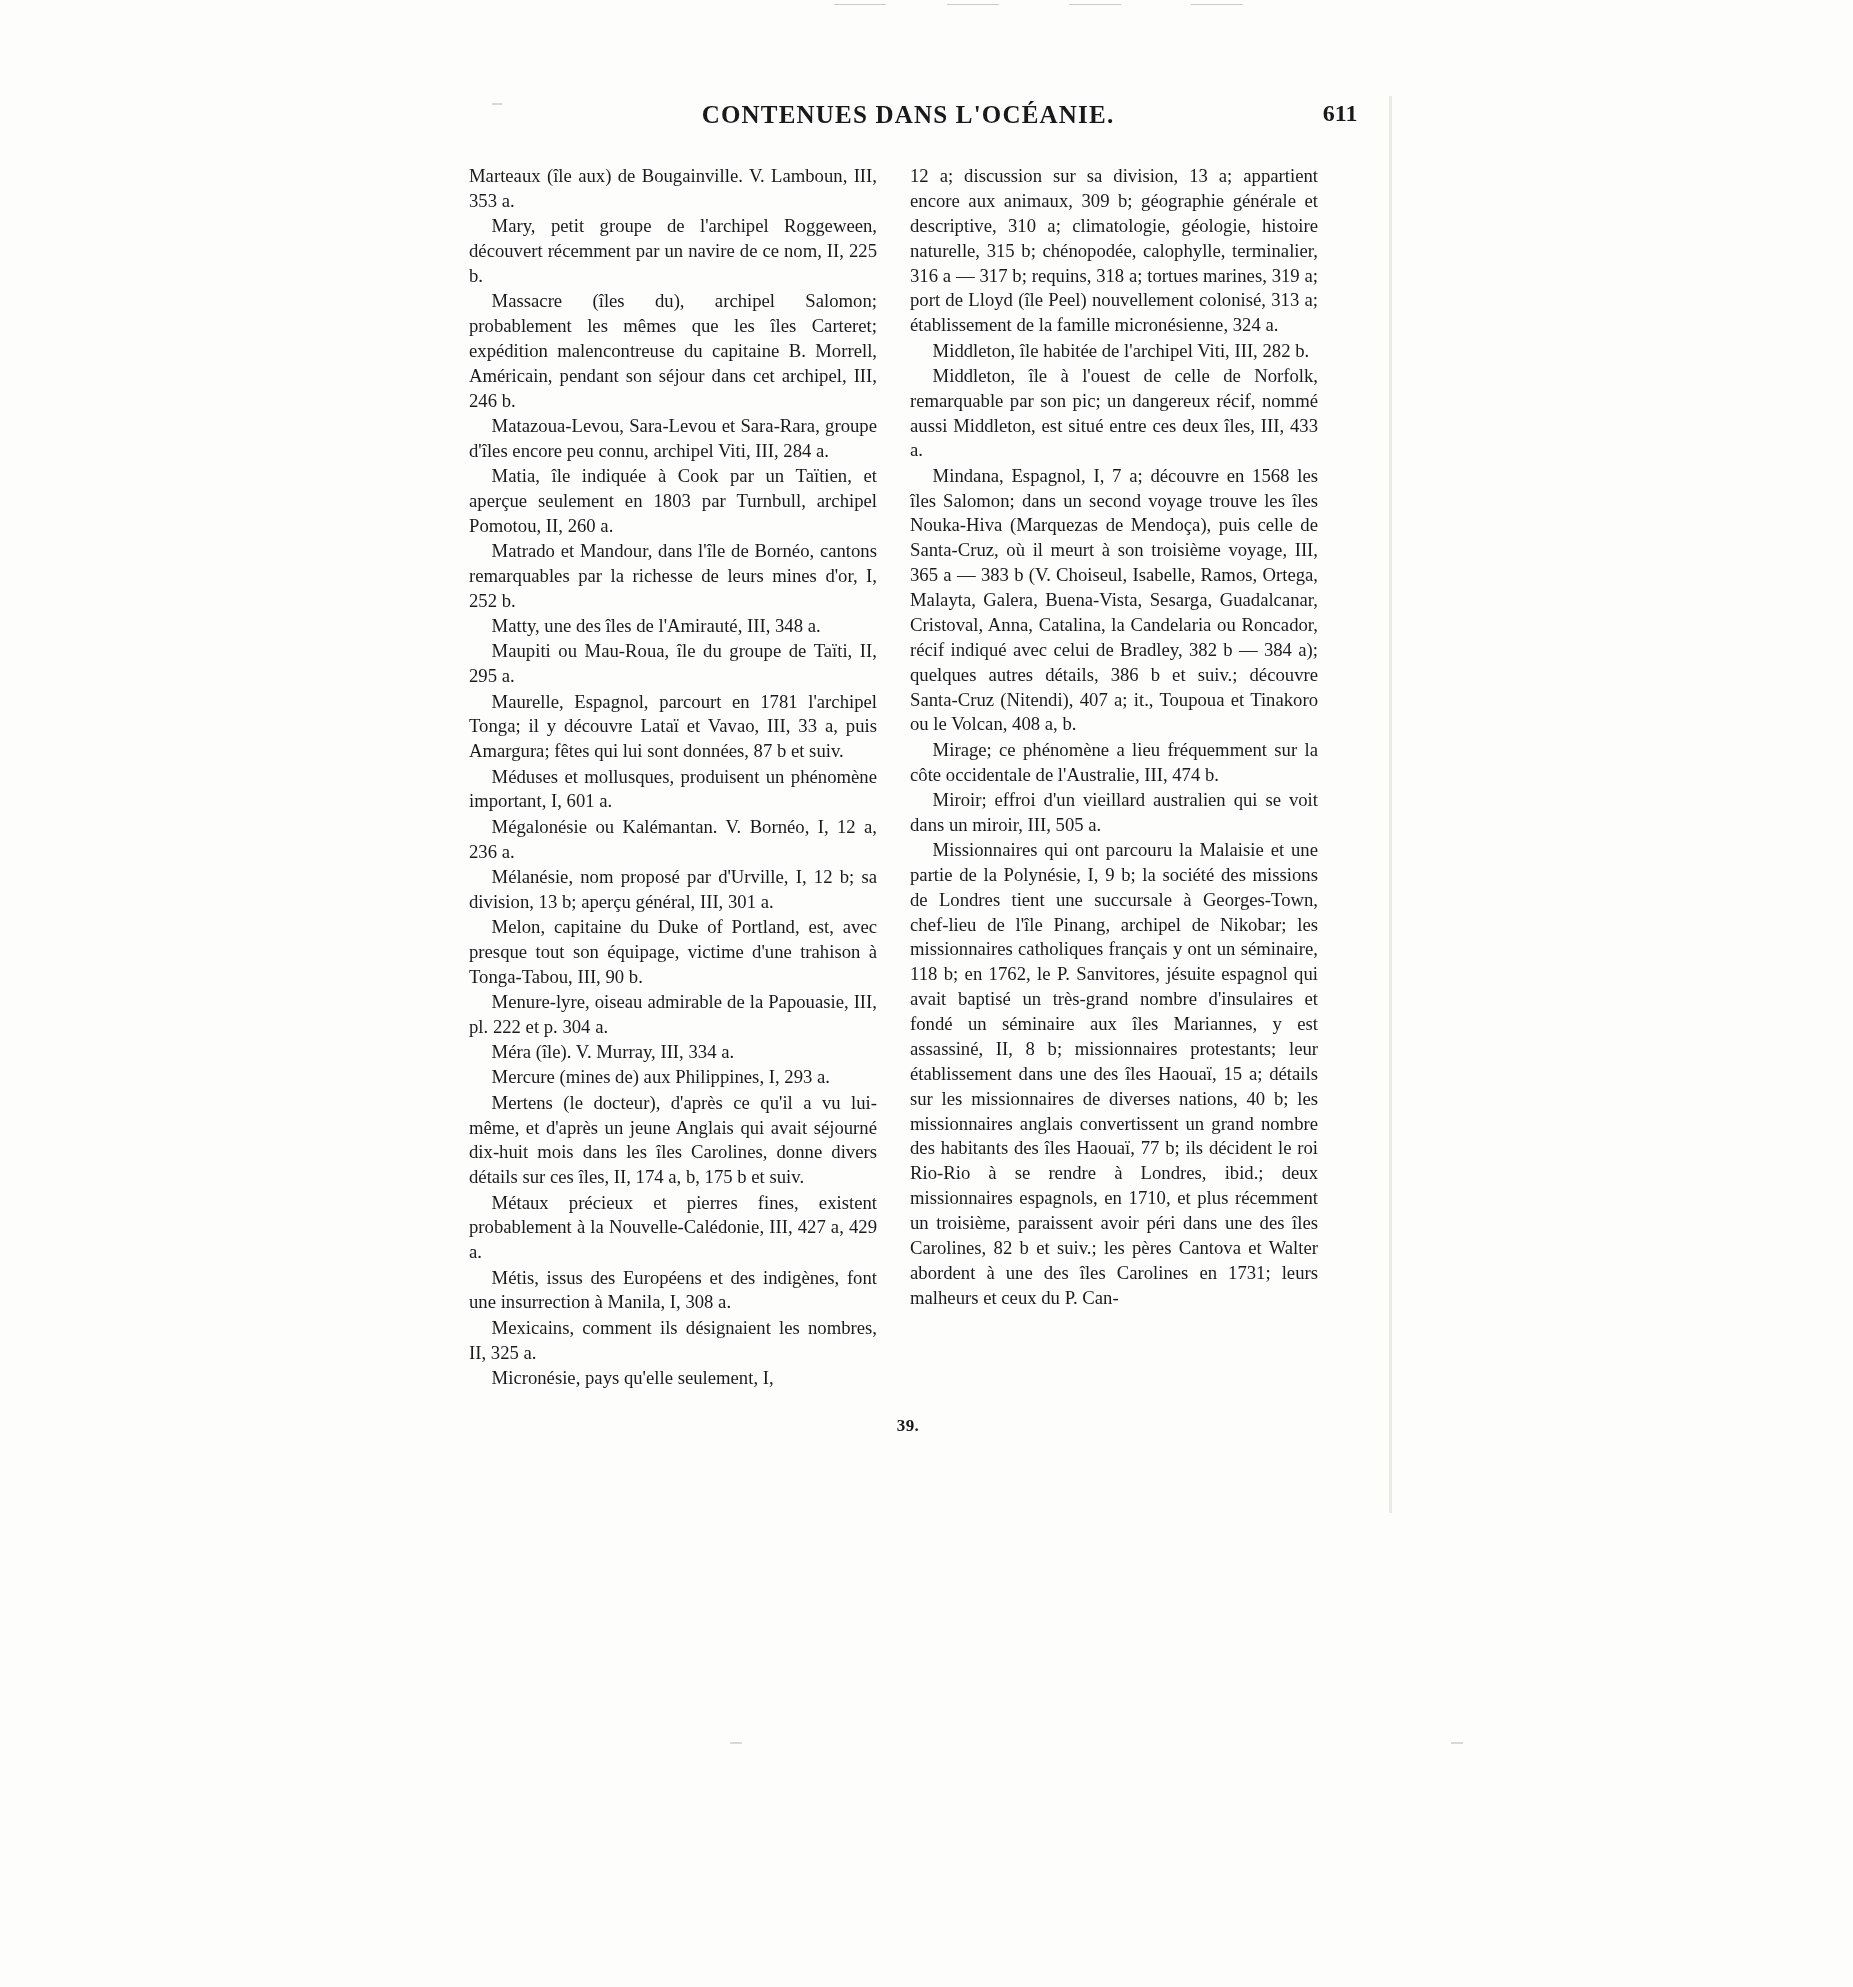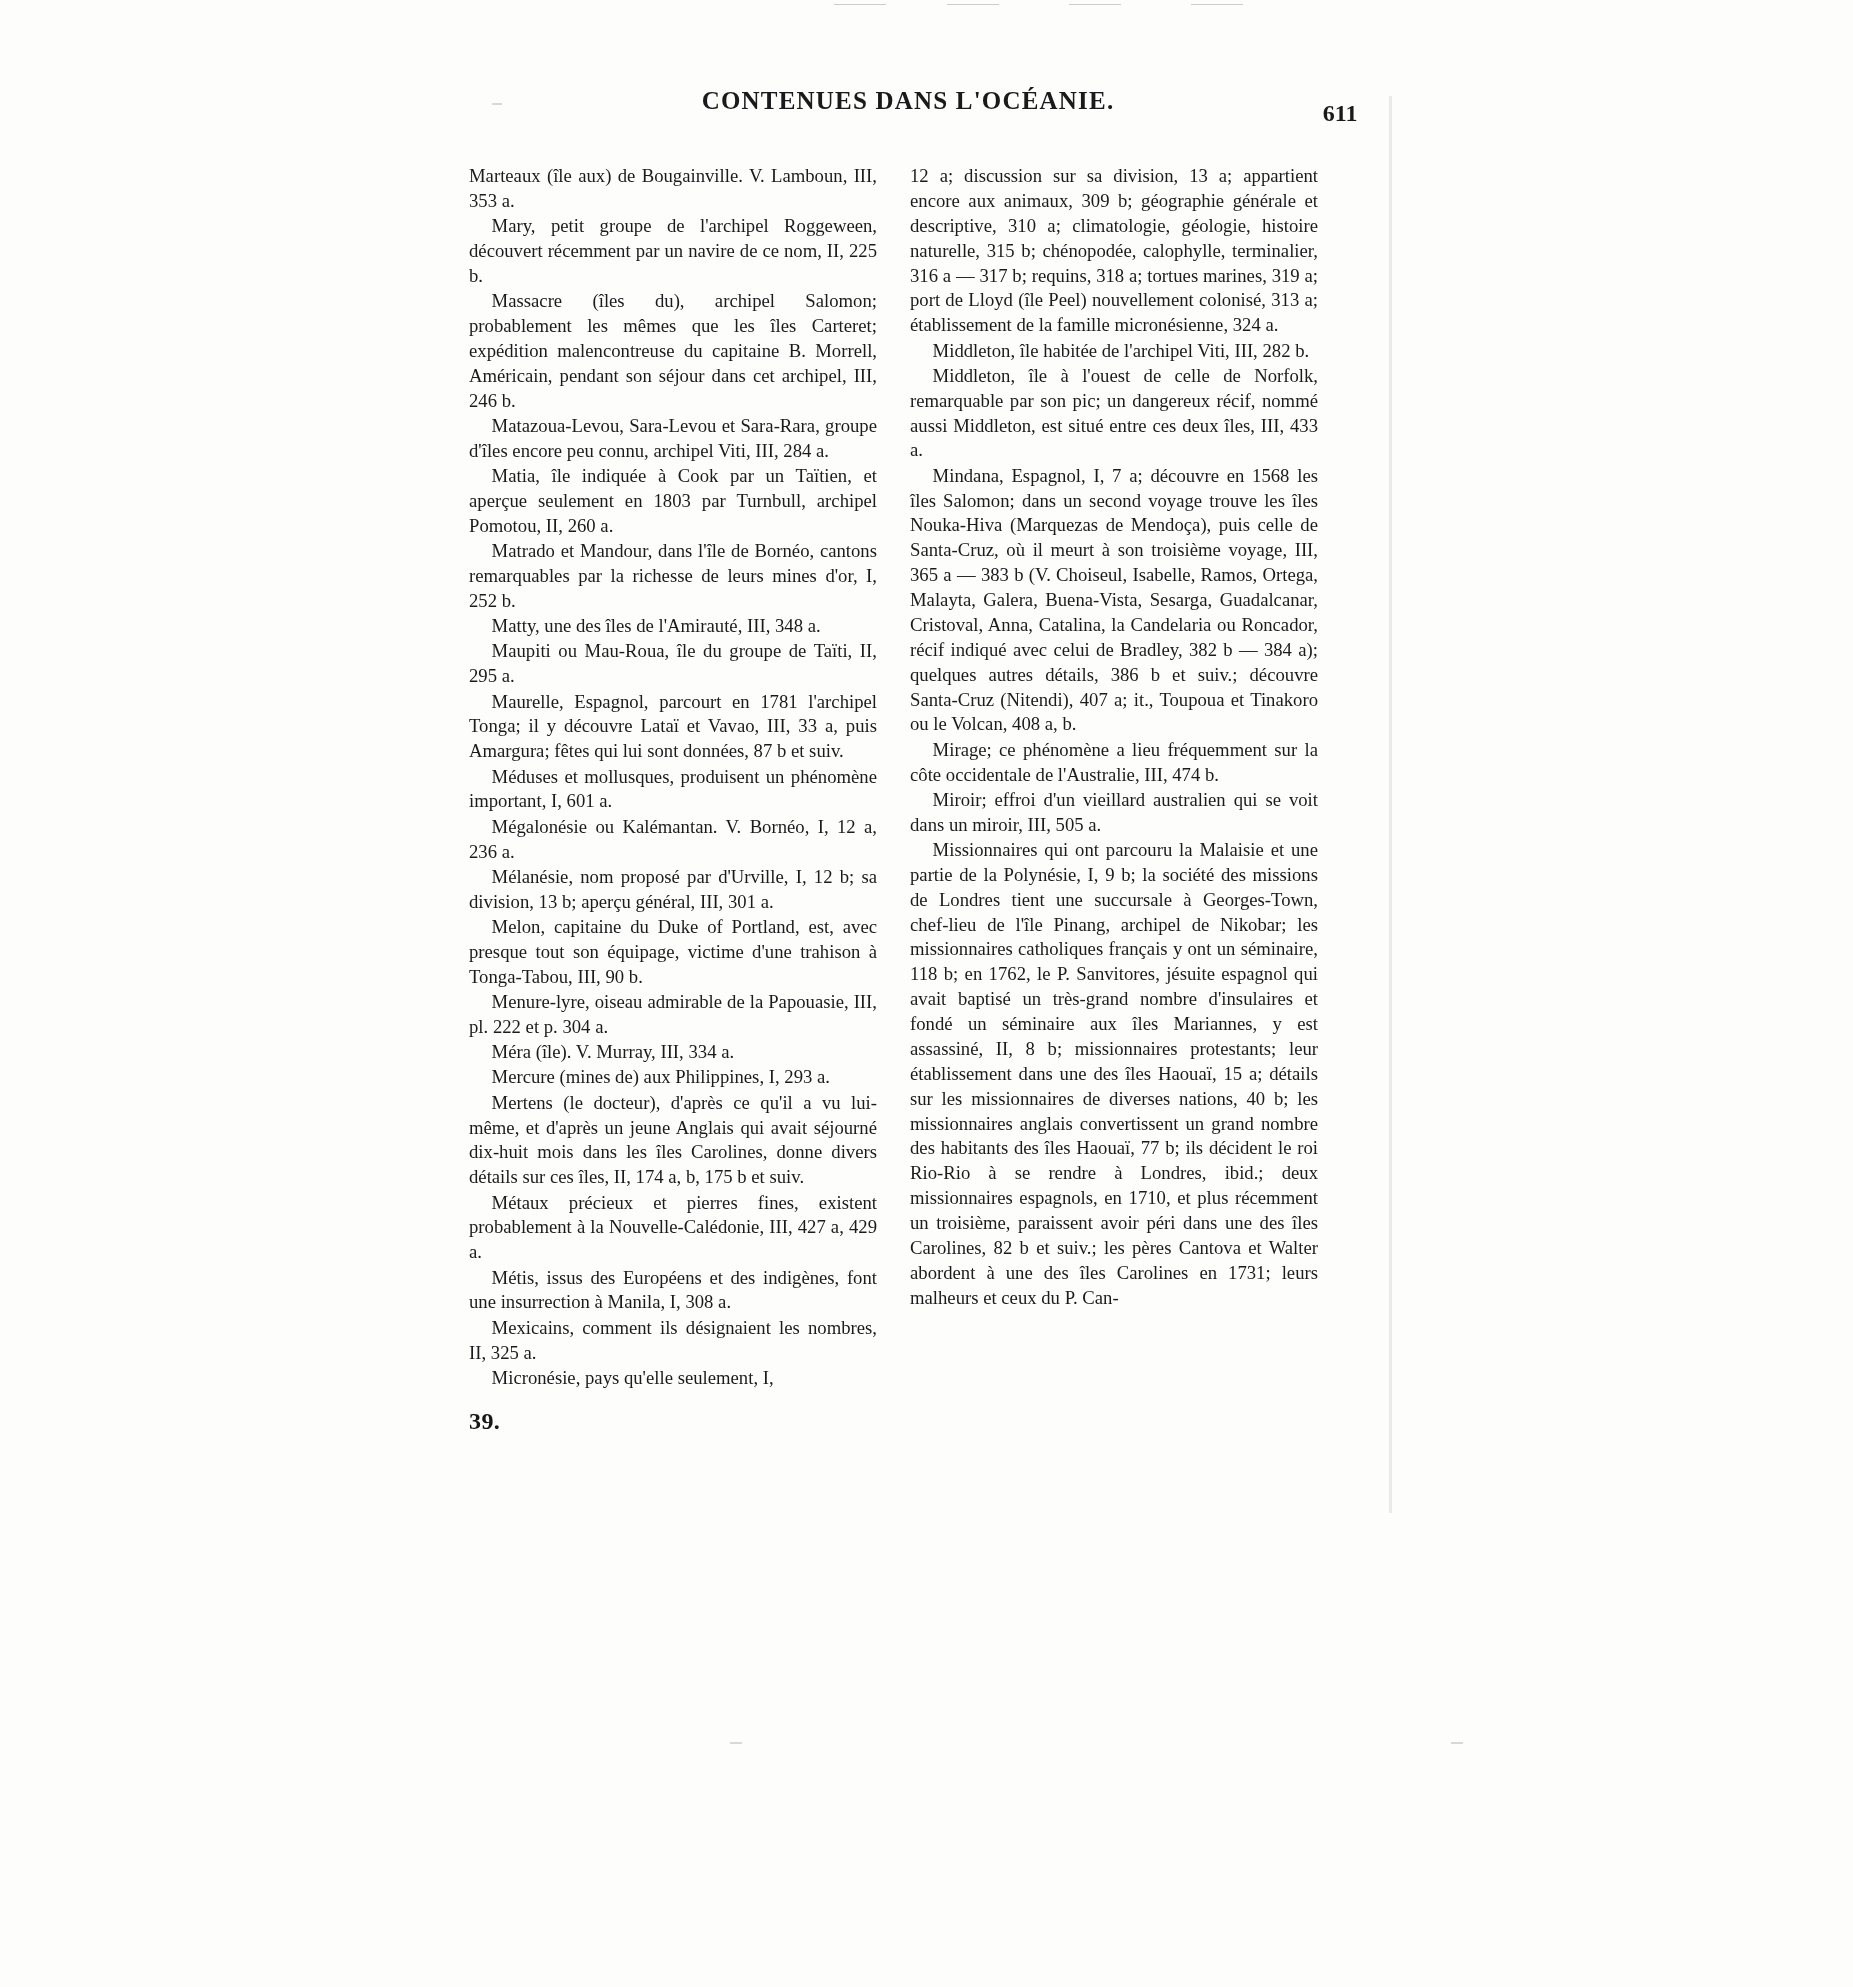--- a/index.html
+++ b/index.html
@@ -23,21 +23,21 @@
     background: #fdfdfb;
   }
   .scan-area {
     position: absolute;
     left: 469px;
     top: 87px;
     width: 878px;
   }
   .header {
     display: flex;
-    align-items: flex-start;
+    align-items: flex-end;
     justify-content: center;
     position: relative;
     height: 42px;
     margin-bottom: 33px;
   }
   .running-title {
     font-size: 25px;
     letter-spacing: 1.2px;
     font-weight: 600;
     color: #1a1a1c;
@@ -67,23 +67,24 @@
     text-align: justify;
     text-indent: 22.6px;
     margin: 0 0 0.4px 0;
     hyphens: manual;
     color: #1b1b1e;
   }
   .entry.first {
     text-indent: 0;
   }
   .footer-sig {
-    font-size: 24px;
+    text-align: center;
+    font-size: 17px;
     font-weight: 700;
-    margin-top: 17px;
+    margin-top: 25px;
     letter-spacing: 0.4px;
   }
   
   .speck {
     position: absolute;
     background: #b9b9b5;
     opacity: 0.55;
   }
   .crop-mark {
     position: absolute;

